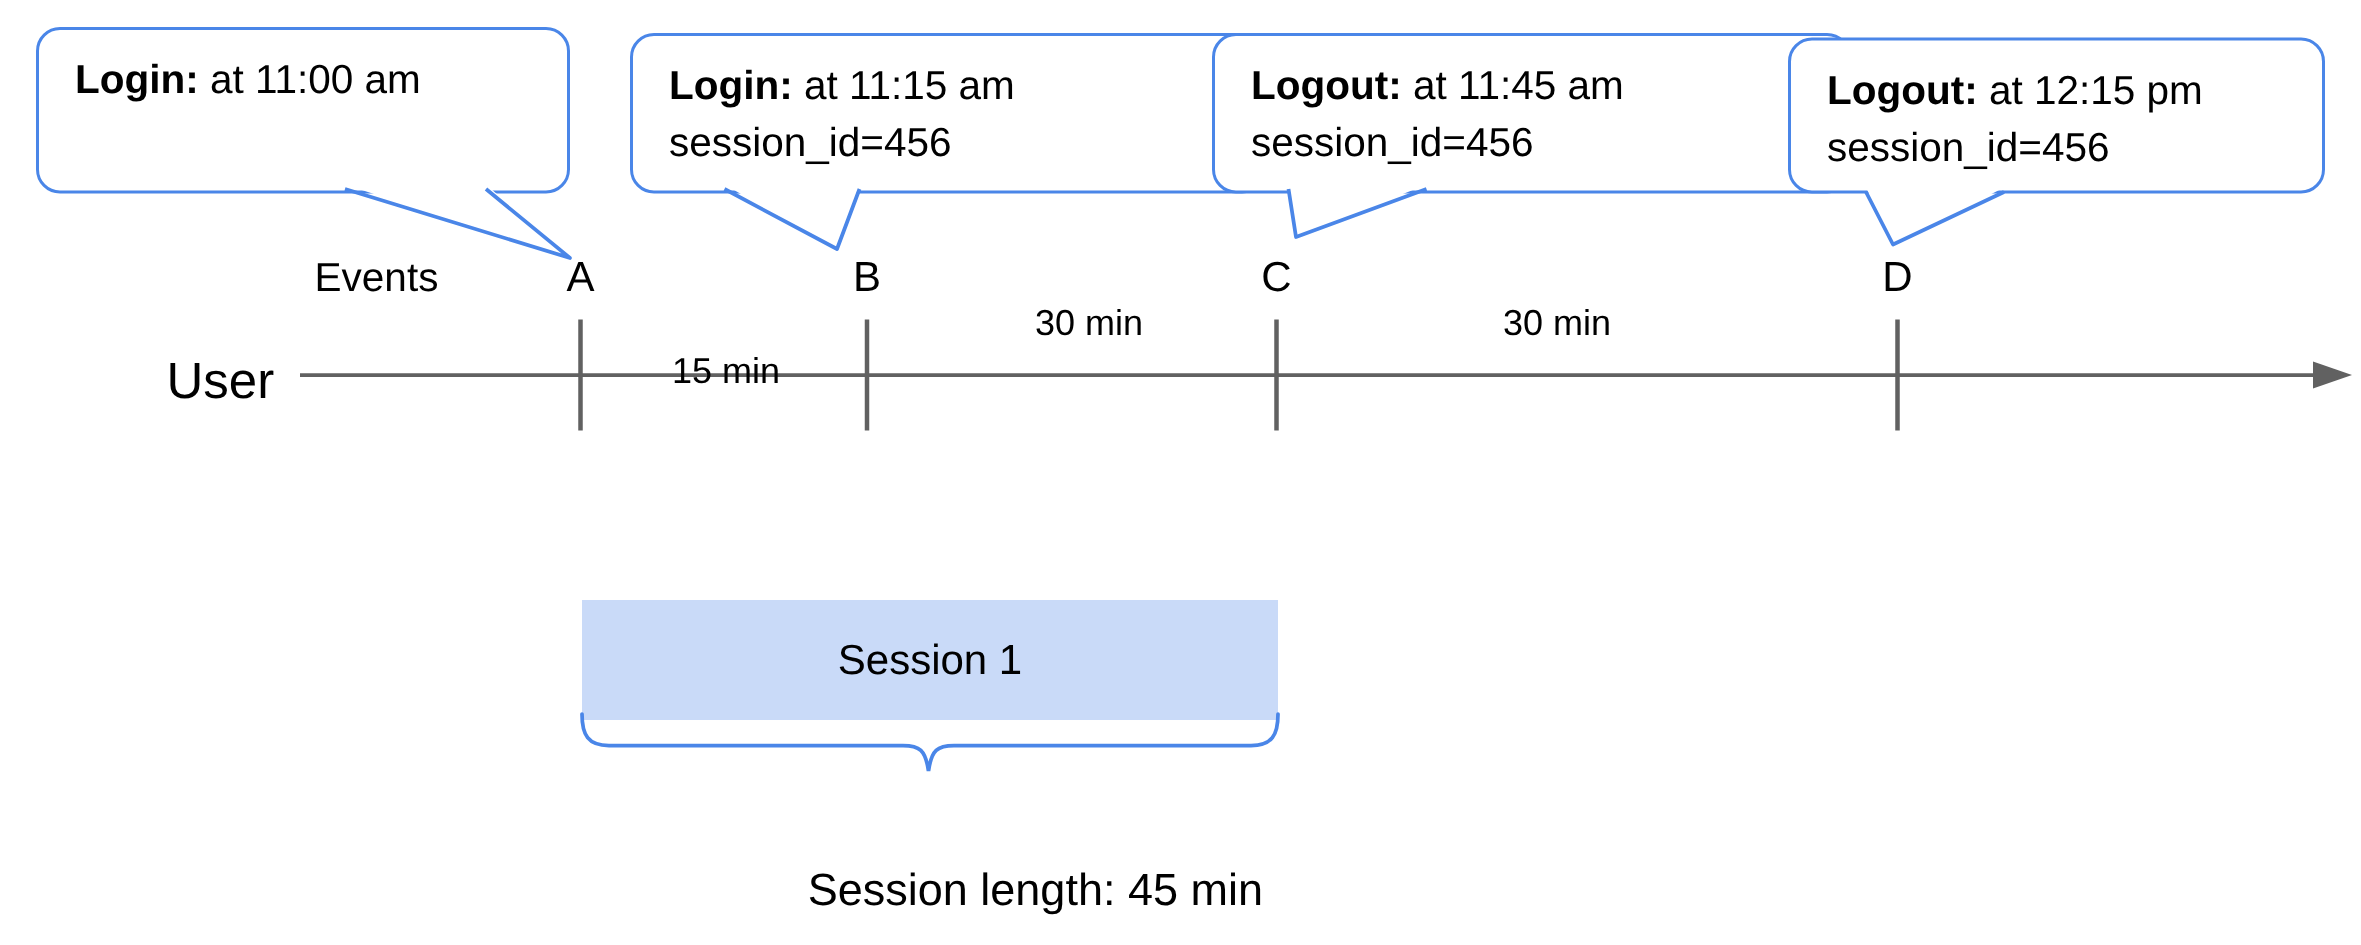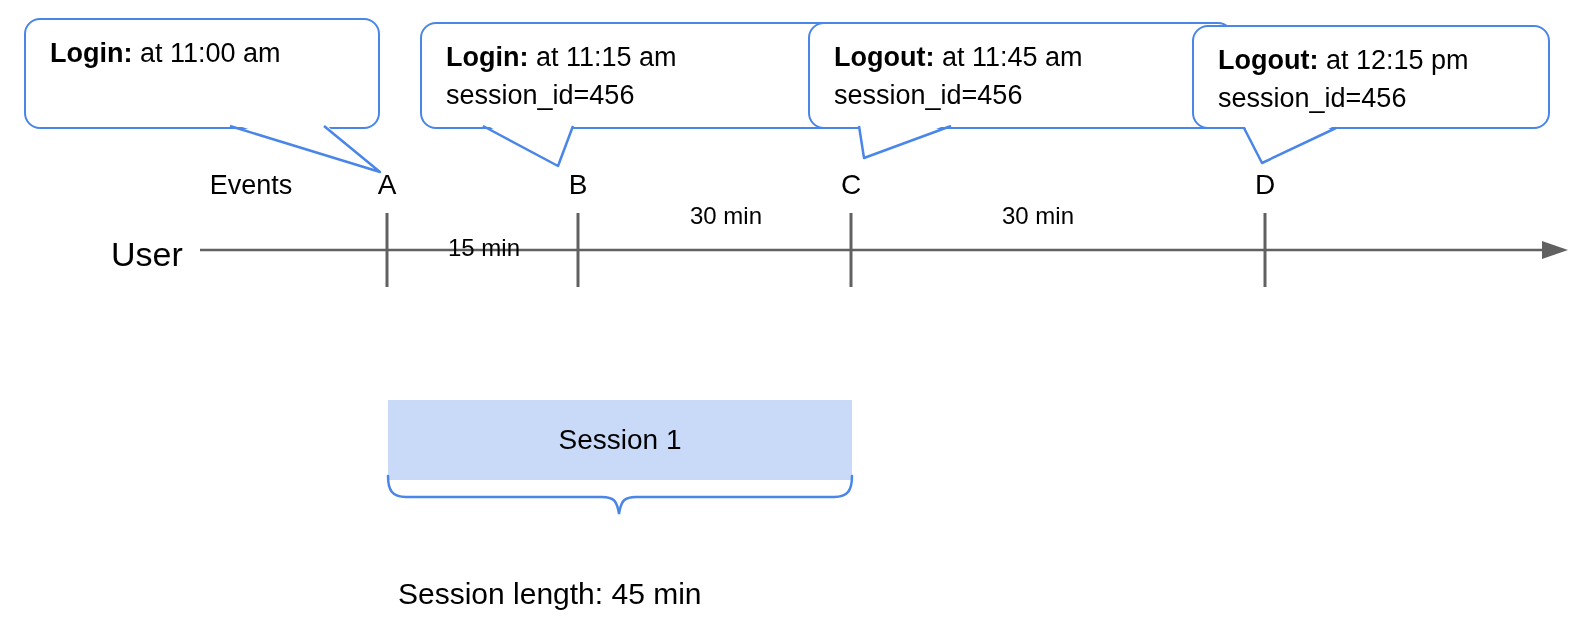--- a/index.html
+++ b/index.html
@@ -37,21 +37,21 @@
   #user-label{position:absolute;left:90px;top:236px;font-size:34px;line-height:36px;z-index:6;margin-left:21px;}
   #session-box{
     position:absolute;left:388px;top:372px;width:464px;height:80px;
     background:#c9daf8;z-index:2;
     display:flex;align-items:center;justify-content:center;
     font-size:28px;
     margin-top:28px;
   }
   #session-length{
     position:absolute;left:398px;top:576px;width:444px;
-    text-align:left;font-size:30px;line-height:36px;z-index:6;
+    text-align:right;font-size:30px;line-height:36px;z-index:6;
   }
 </style>
 </head>
 <body>
 
 <div id="canvas">
 
   <div class="bubble" style="left:24px;top:18px;width:356px;height:111px;">
     <div><span class="b">Login:</span><span> at 11:00 am</span></div>
   </div>

